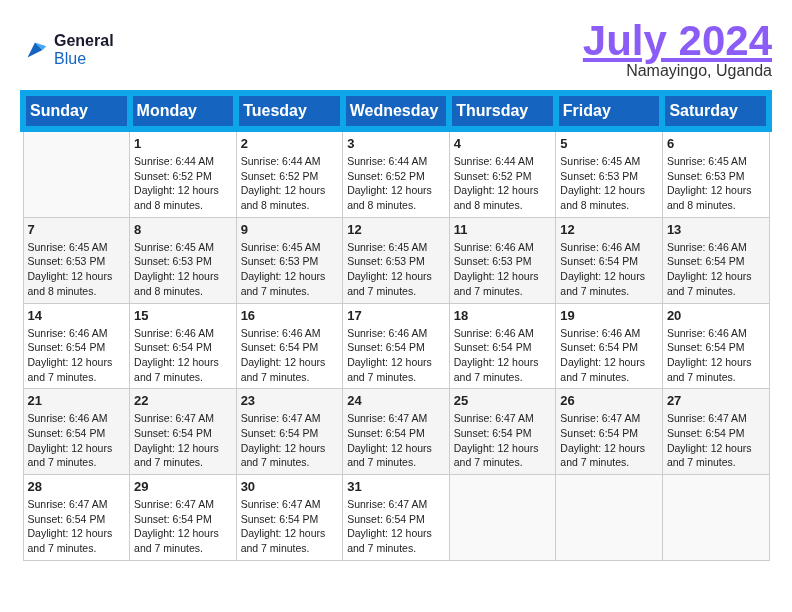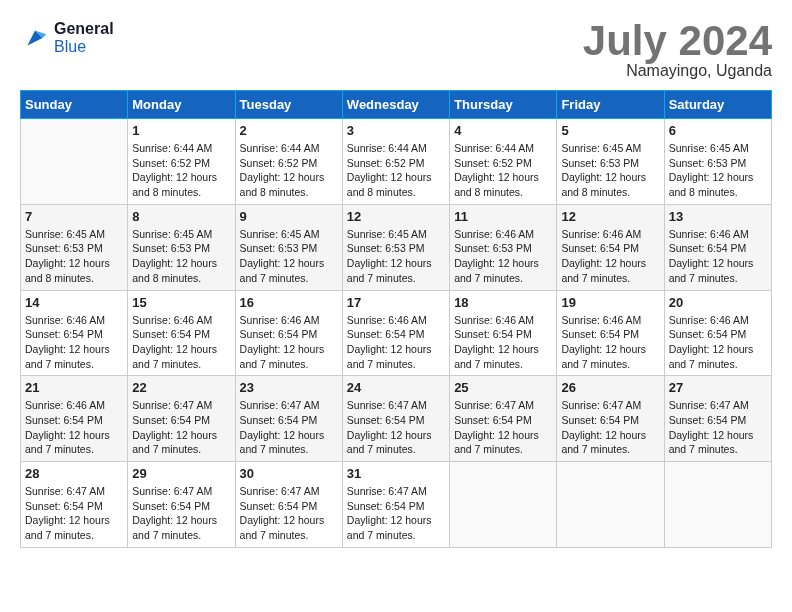--- a/index.html
+++ b/index.html
@@ -13,52 +13,54 @@
     .header {
       display: flex;
       justify-content: space-between;
       align-items: flex-start;
       margin-bottom: 10px;
     }
     .logo {
       display: flex;
       align-items: center;
       gap: 4px;
+      margin-top: 12px;
     }
     .logo-bird {
       width: 30px;
       height: 30px;
     }
     .title-block {
       text-align: right;
     }
     .month-title {
       font-size: 42px;
       font-weight: bold;
-      color: #737373;
+      color: #8b5cf6;
       line-height: 1;
+      text-decoration: underline;
     }
     .subtitle {
       font-size: 16px;
       color: #333;
       margin-top: 0;
     }
     .calendar {
       width: 100%;
       border-collapse: collapse;
       font-size: 11px;
     }
     .calendar thead th {
       background-color: #1565c0;
       color: #fff;
       padding: 6px 4px;
       text-align: left;
-      font-size: 13px;
+      font-size: 16px;
       font-weight: bold;
-      border: 1px solid #0ea5e9;
+      border: 6px solid #0ea5e9;
     }
     .calendar tbody td {
       border: 1px solid #ccc;
       vertical-align: top;
       padding: 4px;
       width: calc(100% / 7);
       min-height: 80px;
       color: #222;
     }
     .calendar tbody tr:nth-child(even) td {

